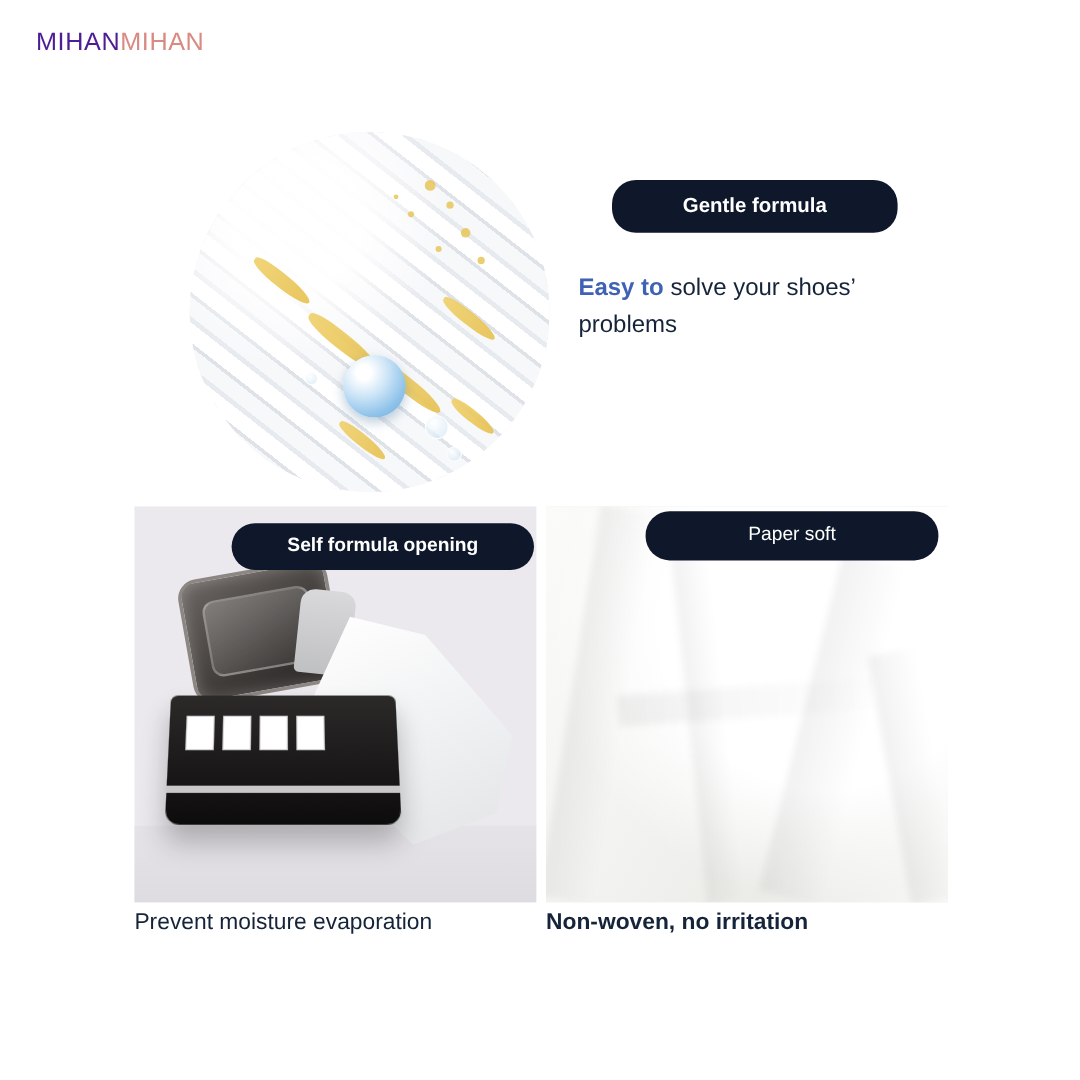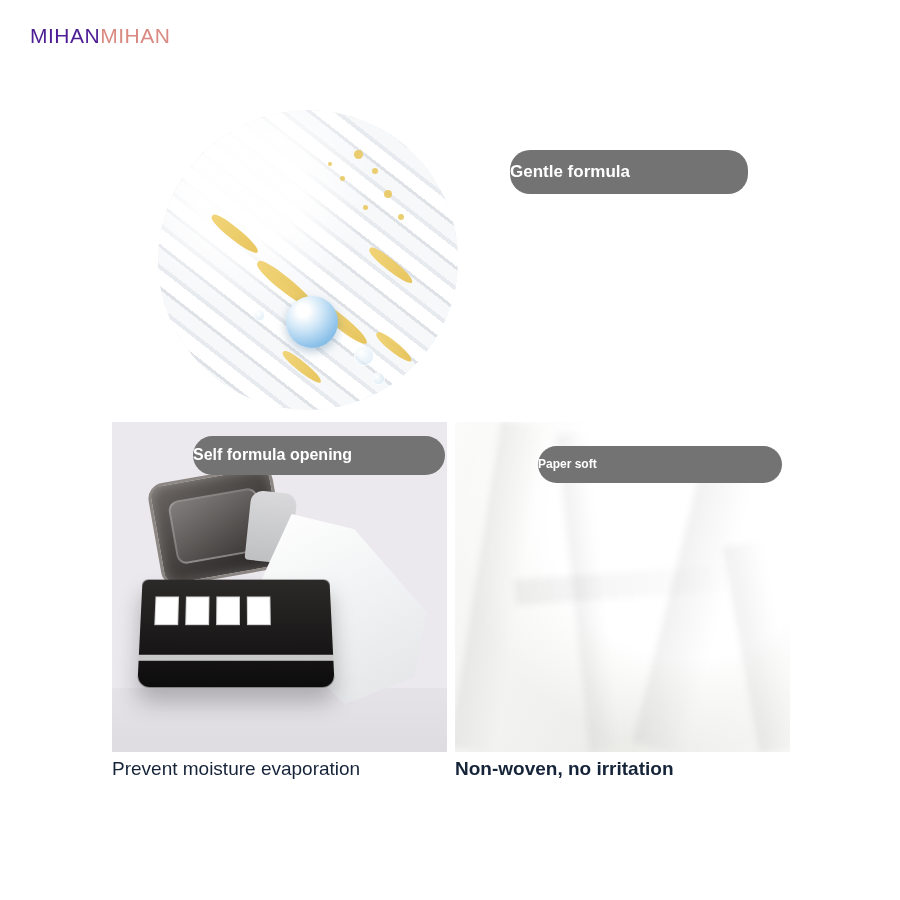--- a/index.html
+++ b/index.html
@@ -83,24 +83,25 @@
   }
   .hero-circle .bubble {
     position: absolute;
     border-radius: 50%;
     background: radial-gradient(circle at 35% 30%, rgba(255,255,255,0.95), rgba(190,220,240,0.55));
     border: 1px solid rgba(255,255,255,0.8);
   }
 
   .tag {
     display: inline-block;
-    background: #737373;
+    background: #0f172a;
     color: #ffffff;
     font-weight: bold;
     border-radius: 20px;
+    text-align: center;
     line-height: 1;
   }
   .tag-gentle {
     position: absolute;
     left: 510px;
     top: 150px;
     width: 238px;
     padding: 13px 0 14px;
     font-size: 17px;
   }
@@ -235,25 +236,25 @@
     position: absolute;
     left: 193px;
     top: 436px;
     width: 252px;
     padding: 11px 0 12px;
     font-size: 16px;
   }
   .tag-paper {
     position: absolute;
     left: 538px;
-    top: 446px;
+    top: 426px;
     width: 244px;
     padding: 12px 0 13px;
-    font-size: 12px;
-    font-weight: bold;
+    font-size: 16px;
+    font-weight: normal;
   }
 
   .caption {
     position: absolute;
     top: 758px;
     font-size: 19px;
     color: #16243a;
     text-align: left;
   }
   .caption-left { left: 112px; width: 335px; }
@@ -285,20 +286,23 @@
   </div>
   <div class="droplet"></div>
   <div class="bubble" style="left:196px; top:236px; width:18px; height:18px;"></div>
   <div class="bubble" style="left:214px; top:262px; width:11px; height:11px;"></div>
   <div class="bubble" style="left:96px; top:200px; width:9px; height:9px;"></div>
 </div>
 
 <div class="tag tag-gentle">Gentle formula</div>
 
 <div class="copy">
+  <p>
+    <span class="accent">Easy to</span><span> solve your shoes’ problems</span>
+  </p>
 </div>
 
 <div class="panel panel-left">
   <div class="floor"></div>
   <div class="tub-lid"></div>
   <div class="wipe-neck"></div>
   <div class="wipe-sheet"></div>
   <div class="tub-body">
     <div class="label-row">
       <i></i>

